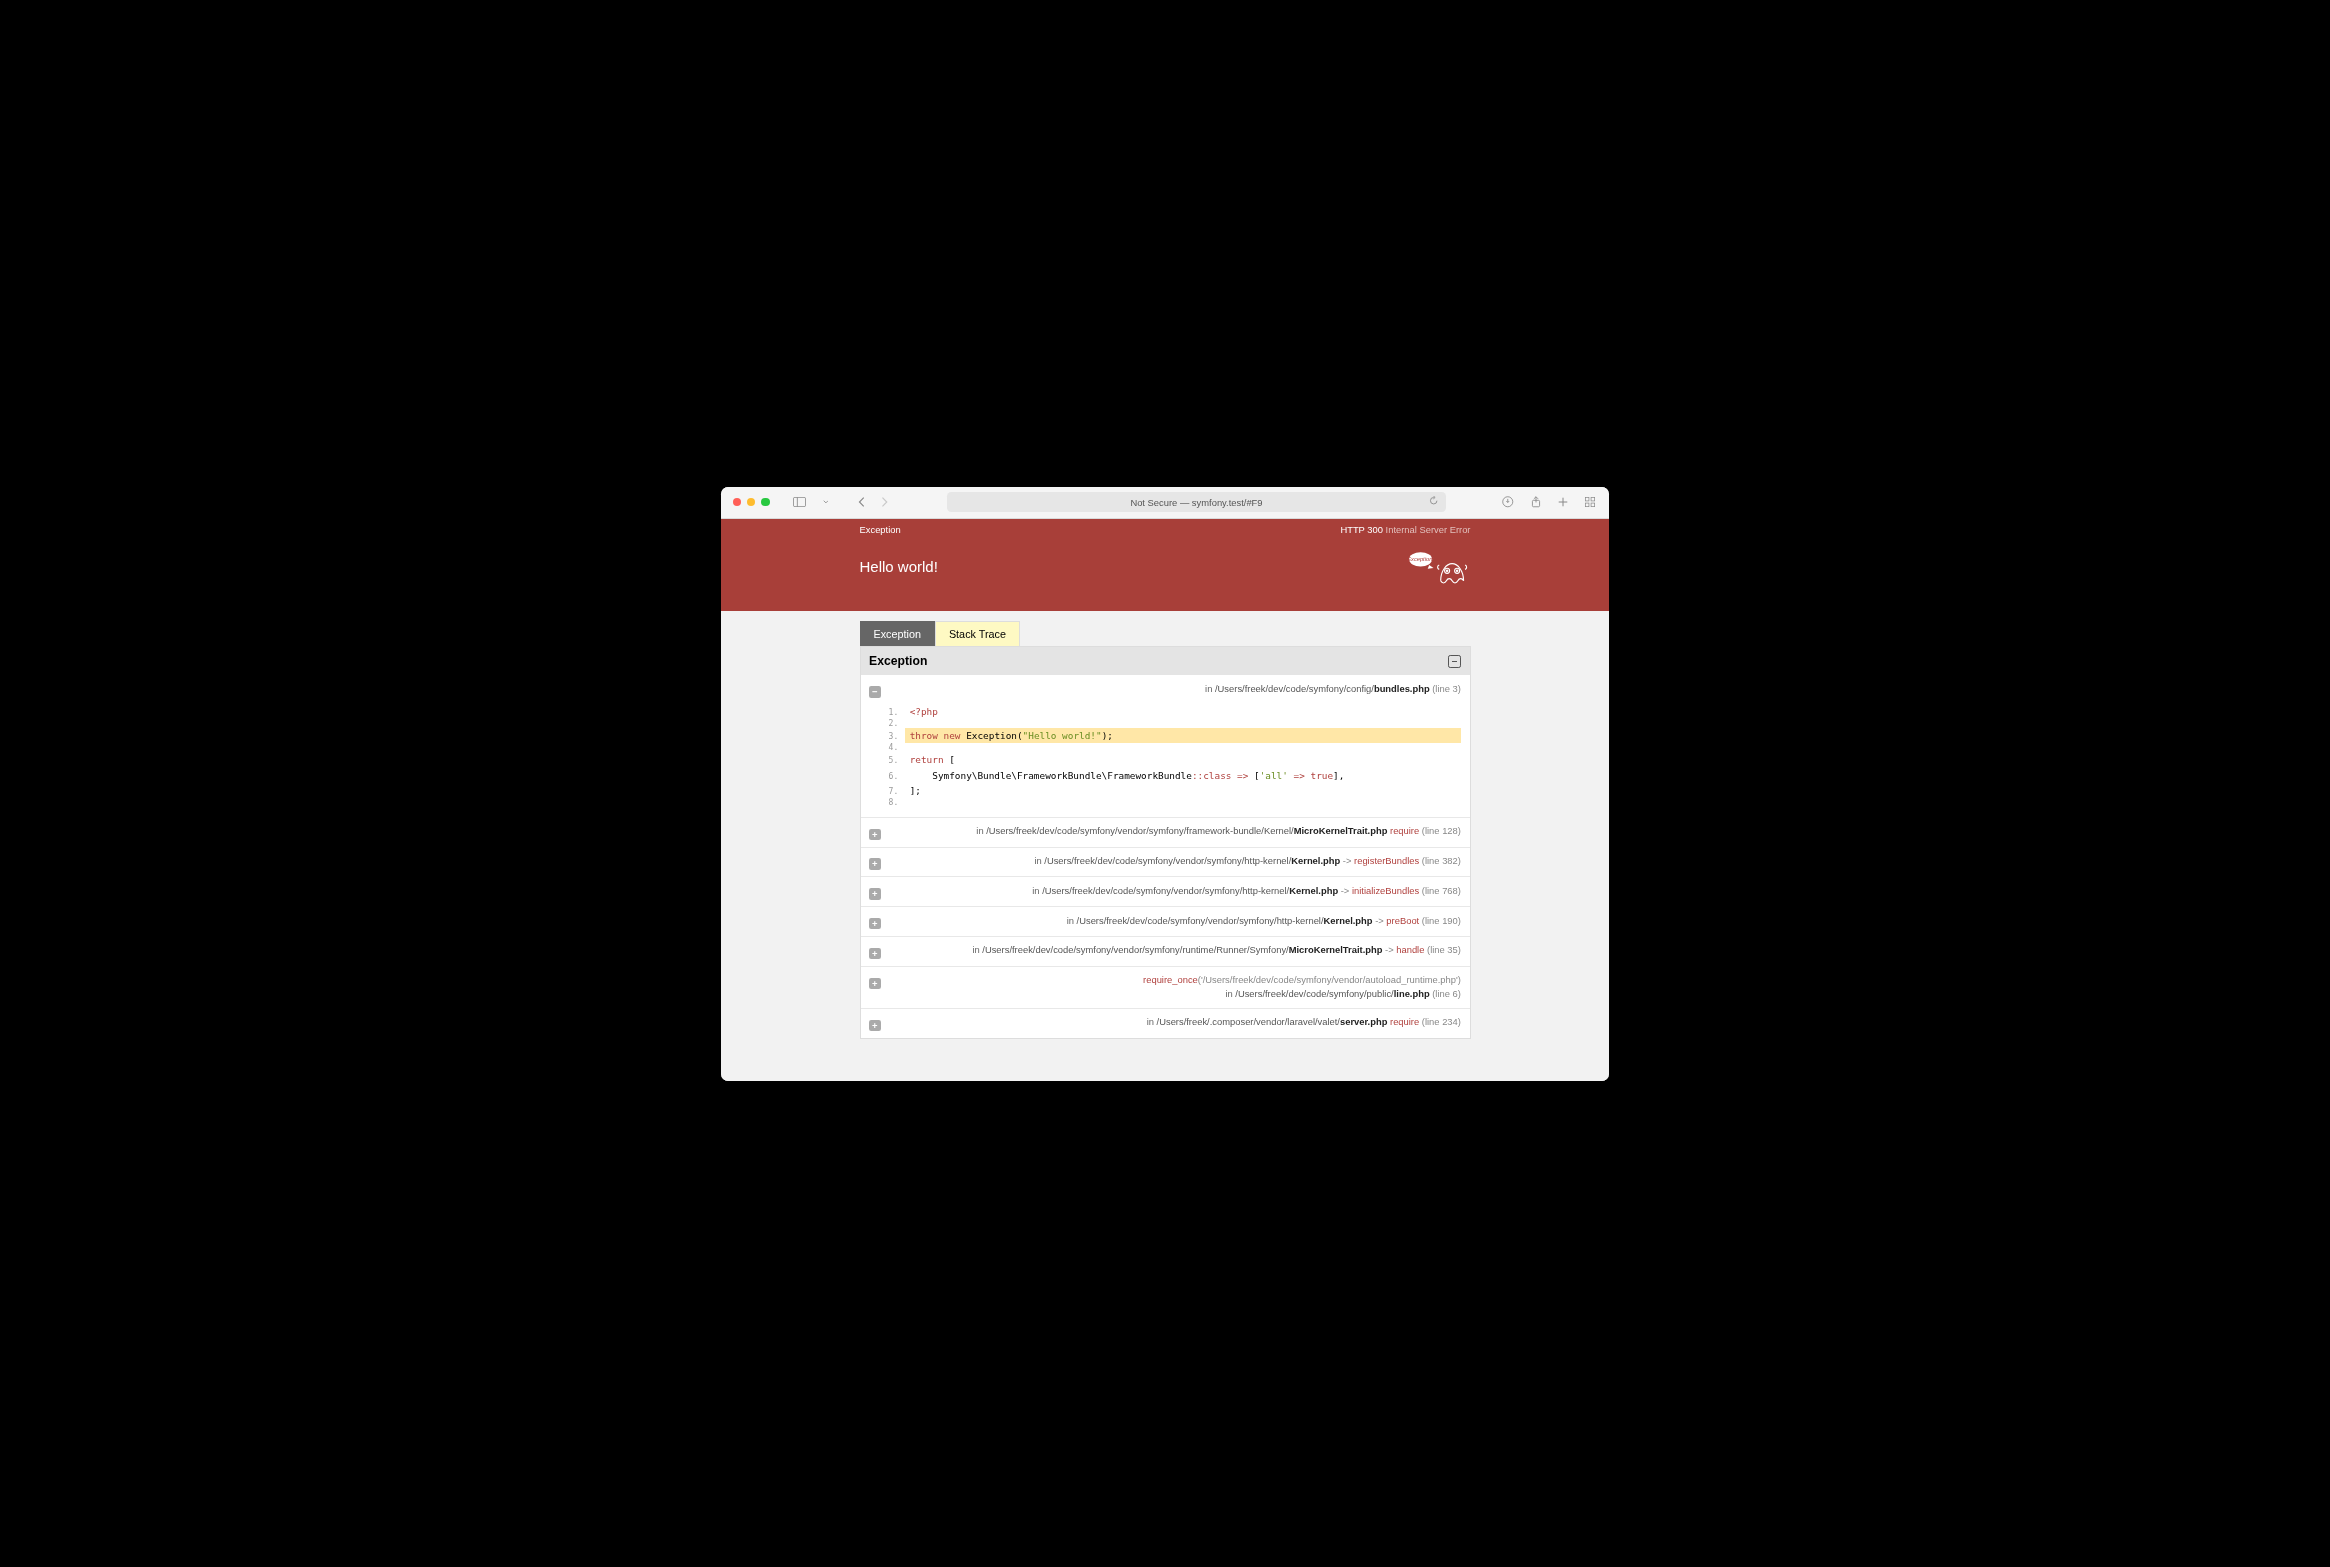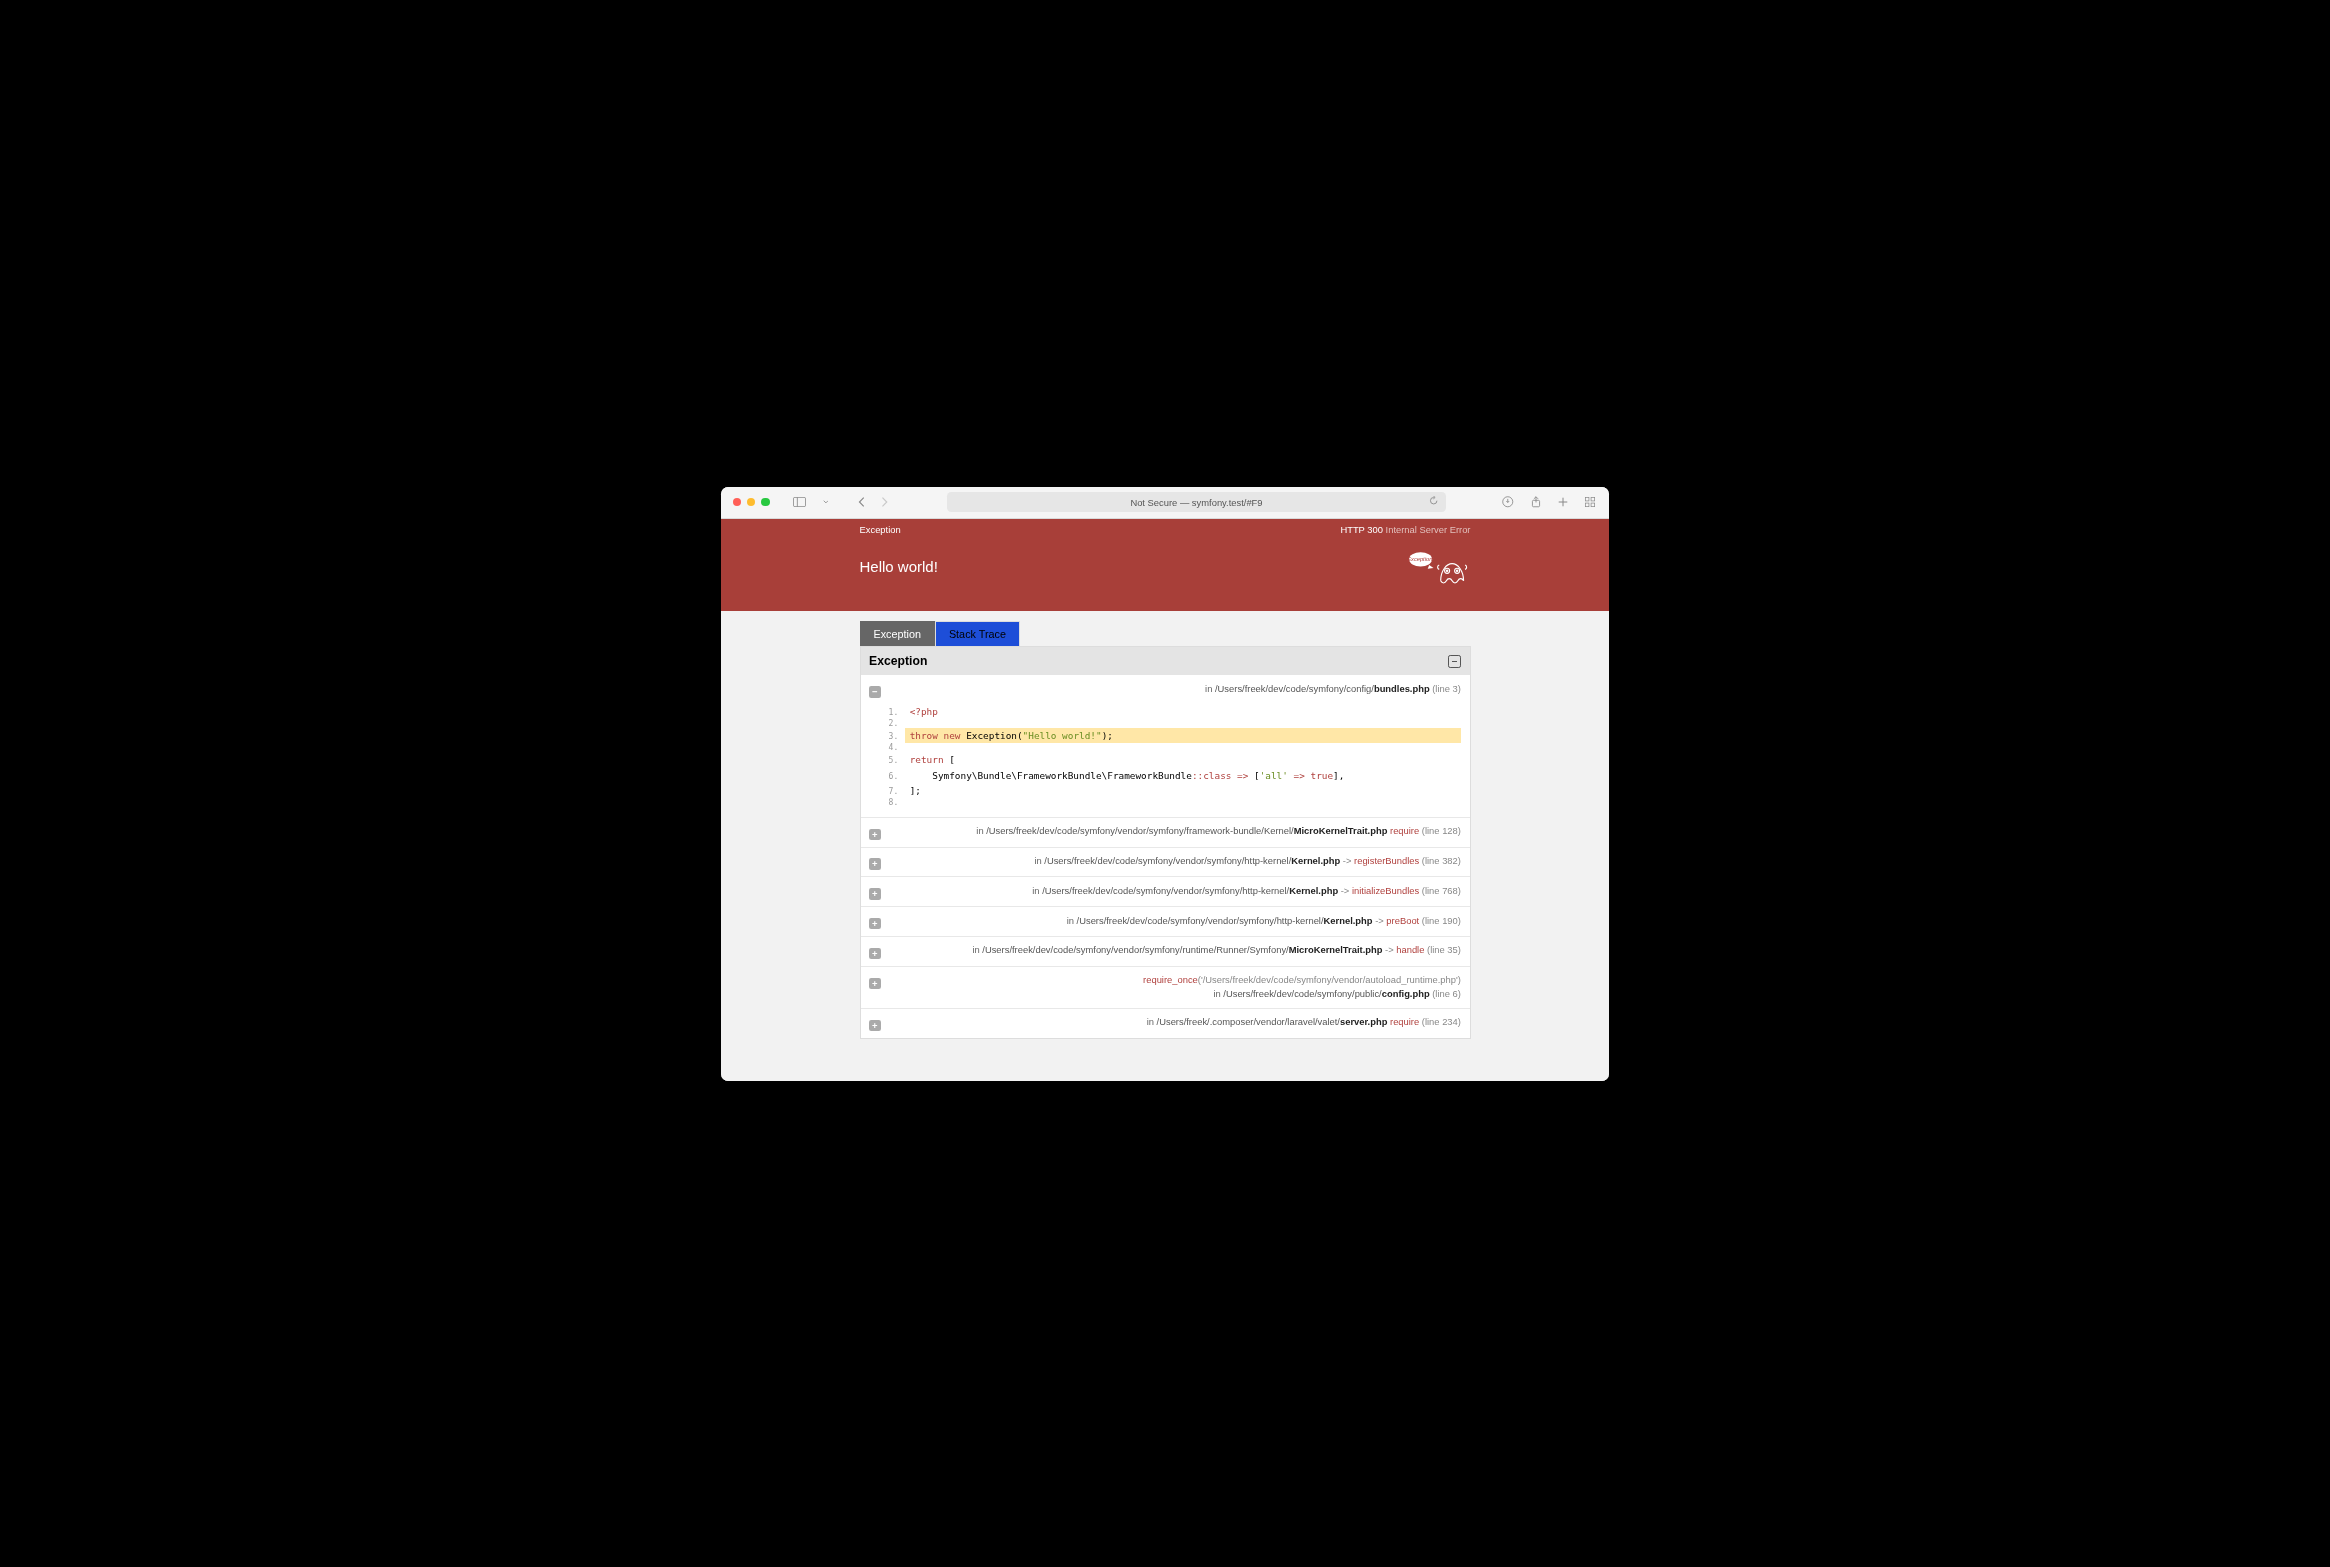--- a/index.html
+++ b/index.html
@@ -103,21 +103,21 @@
 
 .container {
   width: 611px;
   margin: 10px auto 0;
 }
 
 .tabs { display: flex; }
 .tab {
   padding: 5.8px 13px;
   font-size: 10.8px;
-  background: #1d4ed8;
+  background: #fef9c3;
   border: 0.7px solid #ddd;
   border-bottom: none;
   cursor: pointer;
 }
 .tab.active { background: #666; color: #fff; border-color: #666; }
 
 .panel {
   background: #fff;
   border: 0.7px solid #ddd;
 }
@@ -350,21 +350,21 @@
             </div>
             <div class="frame">
               <div class="frame-head">
                 <span class="toggle-box plus"></span>
                 <div class="frame-text"><span class="in">in </span><span class="path">/Users/freek/dev/code/symfony/vendor/symfony/runtime/Runner/Symfony/</span><span class="file">MicroKernelTrait.php</span> <span class="arrow">-&gt;</span> <span class="call">handle</span> <span class="line">(line 35)</span></div>
               </div>
             </div>
             <div class="frame">
               <div class="frame-head">
                 <span class="toggle-box plus"></span>
-                <div class="frame-text"><span class="call">require_once</span><span class="line">('/Users/freek/dev/code/symfony/vendor/autoload_runtime.php')</span><br><span class="in">in </span><span class="path">/Users/freek/dev/code/symfony/public/</span><span class="file">config.php</span> <span class="line">(line 6)</span></div>
+                <div class="frame-text"><span class="call">require_once</span><span class="line">('/Users/freek/dev/code/symfony/vendor/autoload_runtime.php')</span><br><span class="in">in </span><span class="path">/Users/freek/dev/code/symfony/public/</span><span class="file">line.php</span> <span class="line">(line 6)</span></div>
               </div>
             </div>
             <div class="frame">
               <div class="frame-head">
                 <span class="toggle-box plus"></span>
                 <div class="frame-text"><span class="in">in </span><span class="path">/Users/freek/.composer/vendor/laravel/valet/</span><span class="file">server.php</span> <span class="arrow"> </span> <span class="call">require</span> <span class="line">(line 234)</span></div>
               </div>
             </div>
           </div>
       </div>

